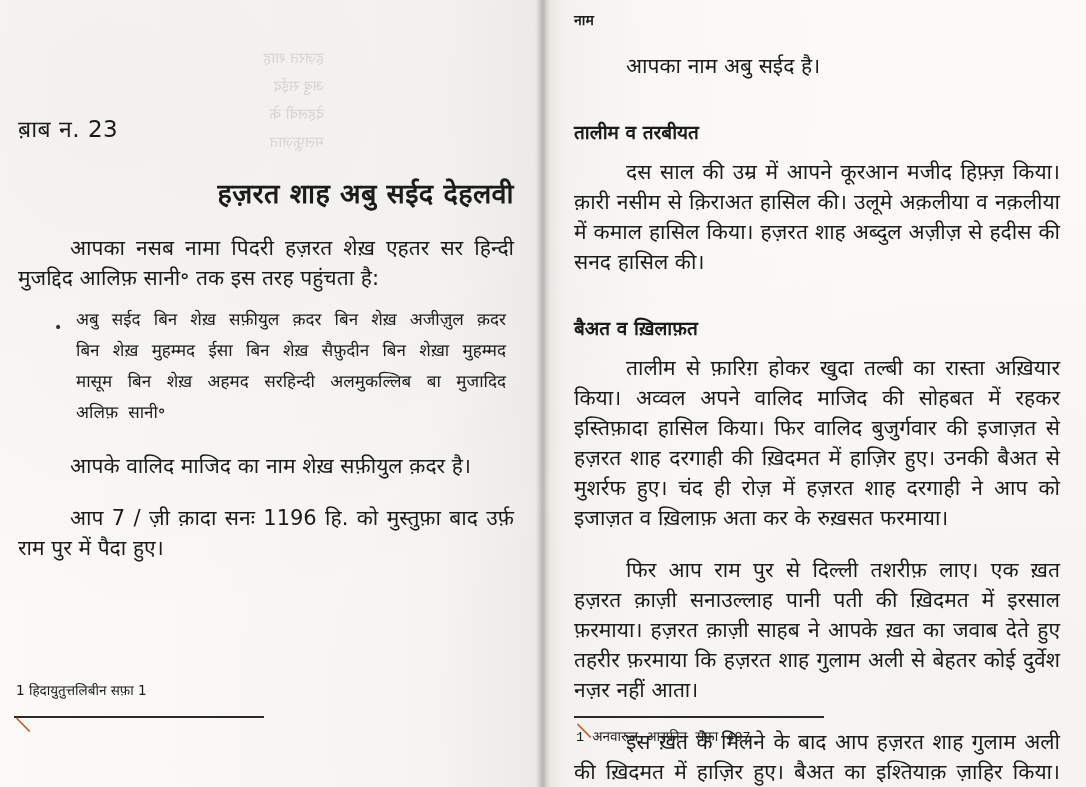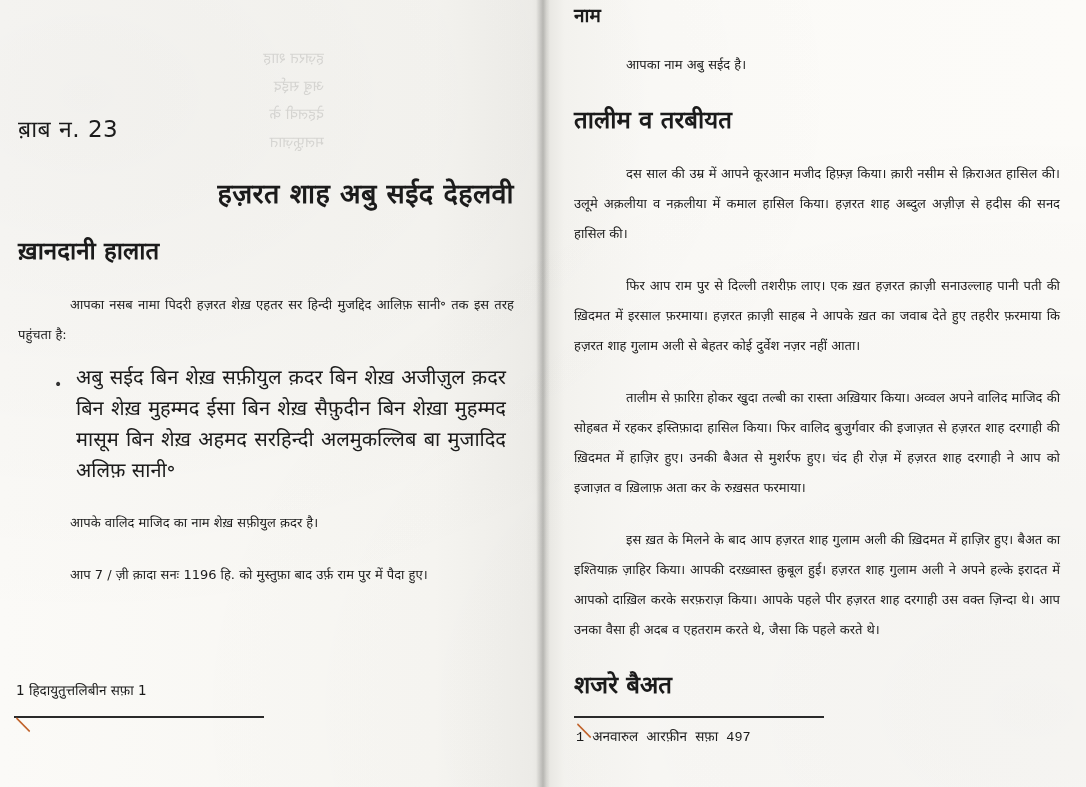--- a/index.html
+++ b/index.html
@@ -80,36 +80,37 @@
   }
   .chapter-title {
     margin-top: 30px;
     text-align: right;
     font-size: 27px;
     font-weight: bold;
     letter-spacing: 0.4px;
   }
   .body-para {
     margin-top: 22px;
-    font-size: 13px;
+    font-size: 21px;
     line-height: 30px;
     text-align: justify;
     text-indent: 52px;
   }
   .heading {
-    margin-top: 22px;
-    font-size: 24px;
+    margin-top: 38px;
+    font-size: 19px;
     font-weight: bold;
   }
-  .heading + .body-para { margin-top: 24px; }
+  .heading + .body-para { margin-top: 12px; }
   .quote-block {
     margin: 12px 8px 0 58px;
-    font-size: 20px;
+    font-size: 17px;
     line-height: 31px;
     text-align: justify;
+    font-family: Liberation Mono, monospace;
   }
   .bullet {
     position: absolute;
     font-size: 14px;
     color: #333;
   }
   .rule {
     position: absolute;
     height: 2px;
     background: #2a2a2a;
@@ -128,22 +129,22 @@
     position: absolute;
     color: #c0622a;
     font-size: 22px;
     transform: rotate(-62deg);
     font-family: "DejaVu Serif", serif;
     pointer-events: none;
   }
   .fn-mark-left { left: 19px; top: 712px; }
   .fn-mark-right { left: 580px; top: 718px; }
   .right-head-first {
-    margin-top: 2px;
-    font-size: 19px;
+    margin-top: 10px;
+    font-size: 14px;
     font-weight: bold;
   }
 </style>
 </head>
 <body>
 
 <div class="page">
 
   <div class="spine"></div>
 
@@ -154,21 +155,20 @@
     <div>मलफ़ूज़ात</div>
   </div>
 
   <div class="col col-left">
 
     <div class="chapter-num">ब़ाब  न.  23</div>
 
     <div class="chapter-title">हज़रत शाह अबु सईद देहलवी</div>
 
 
-    <div class="heading">ख़ानदानी हालात</div>
     <div class="body-para">आपका नसब नामा पिदरी हज़रत शेख़ एहतर सर हिन्दी मुजद्दिद आलिफ़ सानी॰ तक इस तरह पहुंचता है:</div>
 
     <div style="position:relative;">
       <span class="bullet" style="left:36px; top:14px;">•</span>
       <div class="quote-block">अबु सईद बिन शेख़ सफ़ीयुल क़दर बिन शेख़ अजीज़ुल क़दर बिन शेख़ मुहम्मद ईसा बिन शेख़ सैफ़ुदीन बिन शेख़ा मुहम्मद मासूम बिन शेख़ अहमद सरहिन्दी अलमुकल्लिब बा मुजादिद अलिफ़ सानी॰</div>
     </div>
 
     <div class="body-para">आपके वालिद माजिद का नाम शेख़ सफ़ीयुल क़दर है।</div>
 
     <div class="body-para">आप 7 / ज़ी क़ादा सनः 1196 हि. को मुस्तुफ़ा बाद उर्फ़ राम पुर में पैदा हुए।</div>
@@ -179,22 +179,23 @@
   <div class="footnote footnote-left">1 हिदायुतुत्तलिबीन सफ़ा 1</div>
 
   <div class="col col-right">
 
     <div class="right-head-first">नाम</div>
     <div class="body-para">आपका नाम अबु सईद है।</div>
 
     <div class="heading">तालीम व तरबीयत</div>
     <div class="body-para">दस साल की उम्र में आपने कूरआन मजीद हिफ़्ज़ किया। क़ारी नसीम से क़िराअत हासिल की। उलूमे अक़लीया व नक़लीया में कमाल हासिल किया। हज़रत शाह अब्दुल अज़ीज़ से हदीस की सनद हासिल की।</div>
 
+    <div class="heading">बैअत व ख़िलाफ़त</div>
+    <div class="body-para">तालीम से फ़ारिग़ होकर खुदा तल्बी का रास्ता अख़ियार किया। अव्वल अपने वालिद माजिद की सोहबत में रहकर इस्तिफ़ादा हासिल किया। फिर वालिद बुजुर्गवार की इजाज़त से हज़रत शाह दरगाही की ख़िदमत में हाज़िर हुए। उनकी बैअत से मुशर्रफ हुए। चंद ही रोज़ में हज़रत शाह दरगाही ने आप को इजाज़त व ख़िलाफ़ अता कर के रुख़सत फरमाया।</div>
     <div class="body-para">फिर आप राम पुर से दिल्ली तशरीफ़ लाए। एक ख़त हज़रत क़ाज़ी सनाउल्लाह पानी पती की ख़िदमत में इरसाल फ़रमाया। हज़रत क़ाज़ी साहब ने आपके ख़त का जवाब देते हुए तहरीर फ़रमाया कि हज़रत शाह गुलाम अली से बेहतर कोई दुर्वेश नज़र नहीं आता।</div>
-    <div class="body-para">तालीम से फ़ारिग़ होकर खुदा तल्बी का रास्ता अख़ियार किया। अव्वल अपने वालिद माजिद की सोहबत में रहकर इस्तिफ़ादा हासिल किया। फिर वालिद बुजुर्गवार की इजाज़त से हज़रत शाह दरगाही की ख़िदमत में हाज़िर हुए। उनकी बैअत से मुशर्रफ हुए। चंद ही रोज़ में हज़रत शाह दरगाही ने आप को इजाज़त व ख़िलाफ़ अता कर के रुख़सत फरमाया।</div>
     <div class="body-para">इस ख़त के मिलने के बाद आप हज़रत शाह गुलाम अली की ख़िदमत में हाज़िर हुए। बैअत का इश्तियाक़ ज़ाहिर किया। आपकी दरख़्वास्त क़ुबूल हुई। हज़रत शाह गुलाम अली ने अपने हल्के इरादत में आपको दाख़िल करके सरफ़राज़ किया। आपके पहले पीर हज़रत शाह दरगाही उस वक्त ज़िन्दा थे। आप उनका वैसा ही अदब व एहतराम करते थे, जैसा कि पहले करते थे।</div>
 
     <div class="heading">शजरे बैअत</div>
 
   </div>
 
   <div class="rule rule-right"></div>
   <div class="fn-mark fn-mark-right">/</div>
   <div class="footnote footnote-right">1 अनवारुल आरफ़ीन सफ़ा 497</div>
 

